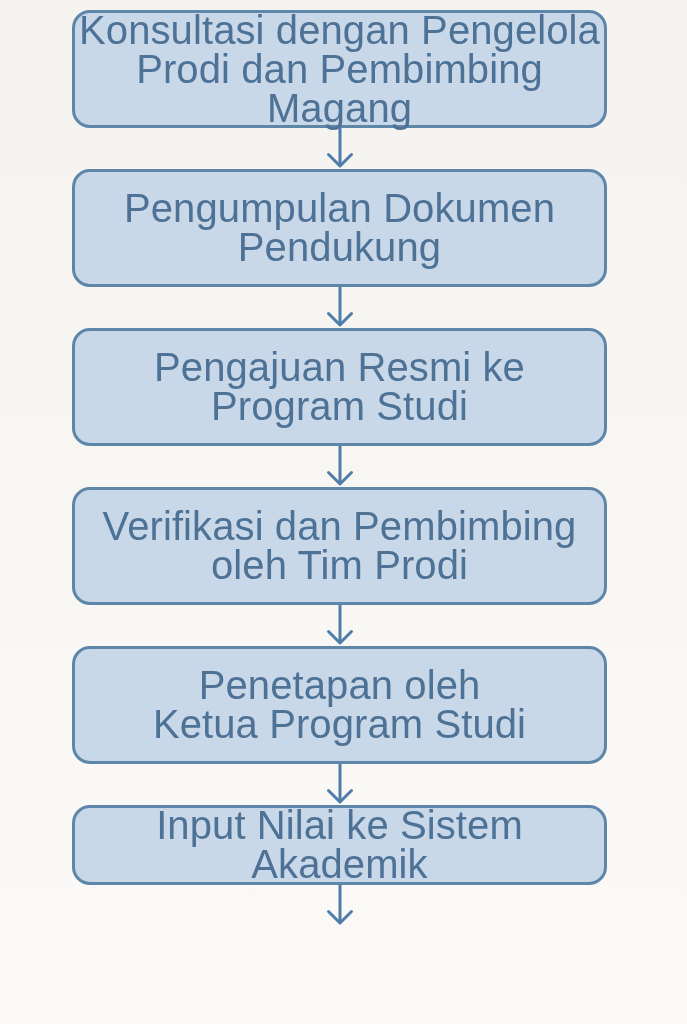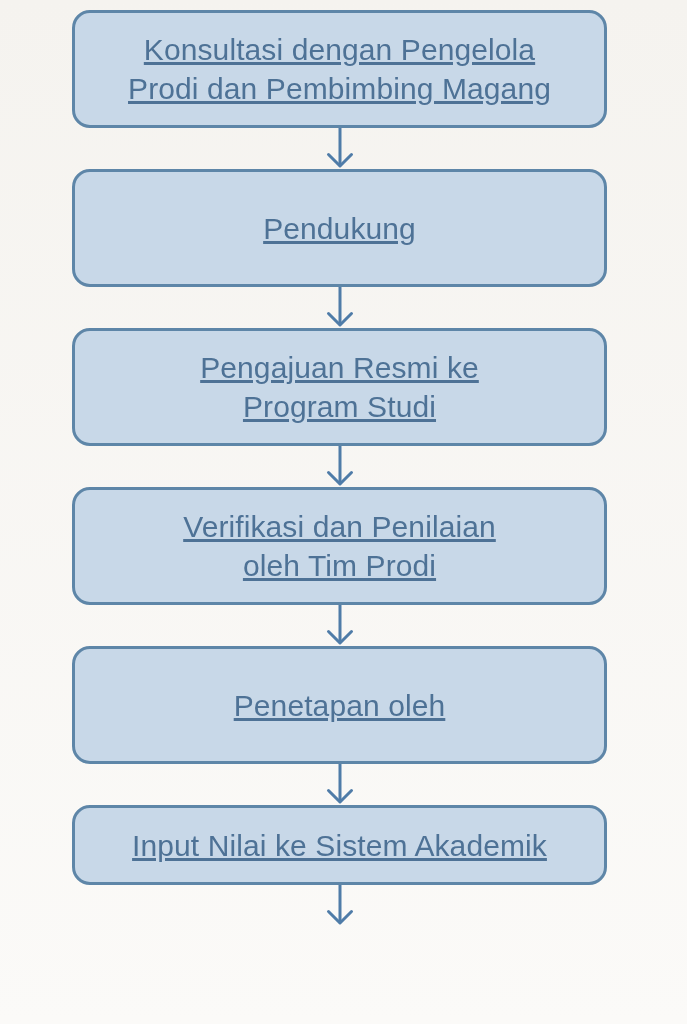--- a/index.html
+++ b/index.html
@@ -30,25 +30,24 @@
     display: flex;
     align-items: center;
     justify-content: center;
     text-align: center;
   }
   .step-box.lines-2 { height: 118px; }
   .step-box.lines-1 { height: 80px; }
 
   .step-label {
     color: var(--text, #4e7296);
-    font-size: 30px;
+    font-size: 40px;
     line-height: 39px;
     font-weight: 400;
     letter-spacing: 0.1px;
-    text-decoration: underline;
   }
   .step-line { display: block; }
 
   .arrow {
     height: 41px;
     display: flex;
     justify-content: center;
     align-items: stretch;
     color: var(--arrow, #4f7ca8);
   }
@@ -66,20 +65,21 @@
         </div>
       </div>
       <div class="arrow">
         <svg width="40" height="41" viewBox="0 0 40 41" aria-hidden="true">
           <path d="M20 0.5 L20 36" fill="none" stroke="currentColor" stroke-width="3" stroke-linecap="round"></path>
           <path d="M8.5 26.5 L20 38 L31.5 26.5" fill="none" stroke="currentColor" stroke-width="3" stroke-linecap="round" stroke-linejoin="round"></path>
         </svg>
       </div>
       <div class="step-box lines-2">
         <div class="step-label">
+          <span class="step-line">Pengumpulan Dokumen</span>
           <span class="step-line">Pendukung</span>
         </div>
       </div>
       <div class="arrow">
         <svg width="40" height="41" viewBox="0 0 40 41" aria-hidden="true">
           <path d="M20 0.5 L20 36" fill="none" stroke="currentColor" stroke-width="3" stroke-linecap="round"></path>
           <path d="M8.5 26.5 L20 38 L31.5 26.5" fill="none" stroke="currentColor" stroke-width="3" stroke-linecap="round" stroke-linejoin="round"></path>
         </svg>
       </div>
       <div class="step-box lines-2">
@@ -89,33 +89,34 @@
         </div>
       </div>
       <div class="arrow">
         <svg width="40" height="41" viewBox="0 0 40 41" aria-hidden="true">
           <path d="M20 0.5 L20 36" fill="none" stroke="currentColor" stroke-width="3" stroke-linecap="round"></path>
           <path d="M8.5 26.5 L20 38 L31.5 26.5" fill="none" stroke="currentColor" stroke-width="3" stroke-linecap="round" stroke-linejoin="round"></path>
         </svg>
       </div>
       <div class="step-box lines-2">
         <div class="step-label">
-          <span class="step-line">Verifikasi dan Penilaian</span>
+          <span class="step-line">Verifikasi dan Pembimbing</span>
           <span class="step-line">oleh Tim Prodi</span>
         </div>
       </div>
       <div class="arrow">
         <svg width="40" height="41" viewBox="0 0 40 41" aria-hidden="true">
           <path d="M20 0.5 L20 36" fill="none" stroke="currentColor" stroke-width="3" stroke-linecap="round"></path>
           <path d="M8.5 26.5 L20 38 L31.5 26.5" fill="none" stroke="currentColor" stroke-width="3" stroke-linecap="round" stroke-linejoin="round"></path>
         </svg>
       </div>
       <div class="step-box lines-2">
         <div class="step-label">
           <span class="step-line">Penetapan oleh</span>
+          <span class="step-line">Ketua Program Studi</span>
         </div>
       </div>
       <div class="arrow">
         <svg width="40" height="41" viewBox="0 0 40 41" aria-hidden="true">
           <path d="M20 0.5 L20 36" fill="none" stroke="currentColor" stroke-width="3" stroke-linecap="round"></path>
           <path d="M8.5 26.5 L20 38 L31.5 26.5" fill="none" stroke="currentColor" stroke-width="3" stroke-linecap="round" stroke-linejoin="round"></path>
         </svg>
       </div>
       <div class="step-box lines-1">
         <div class="step-label">

